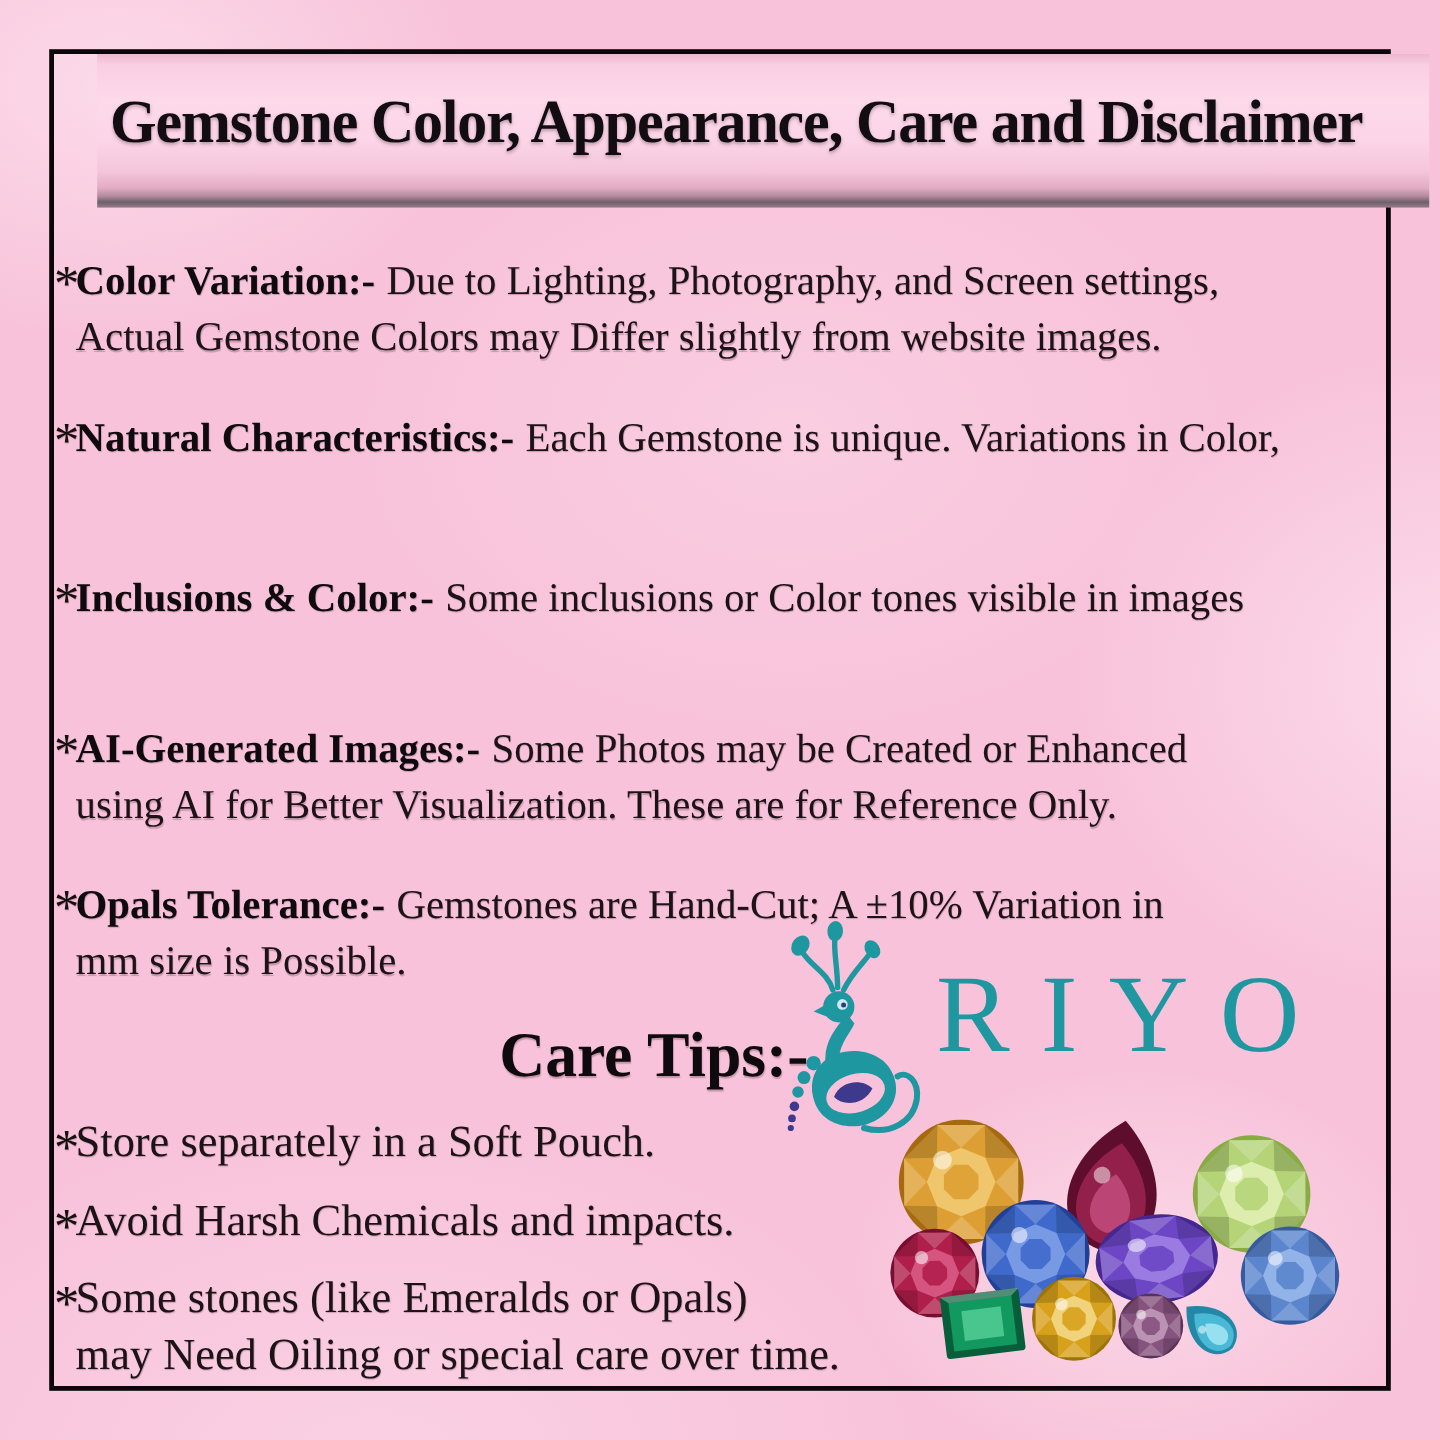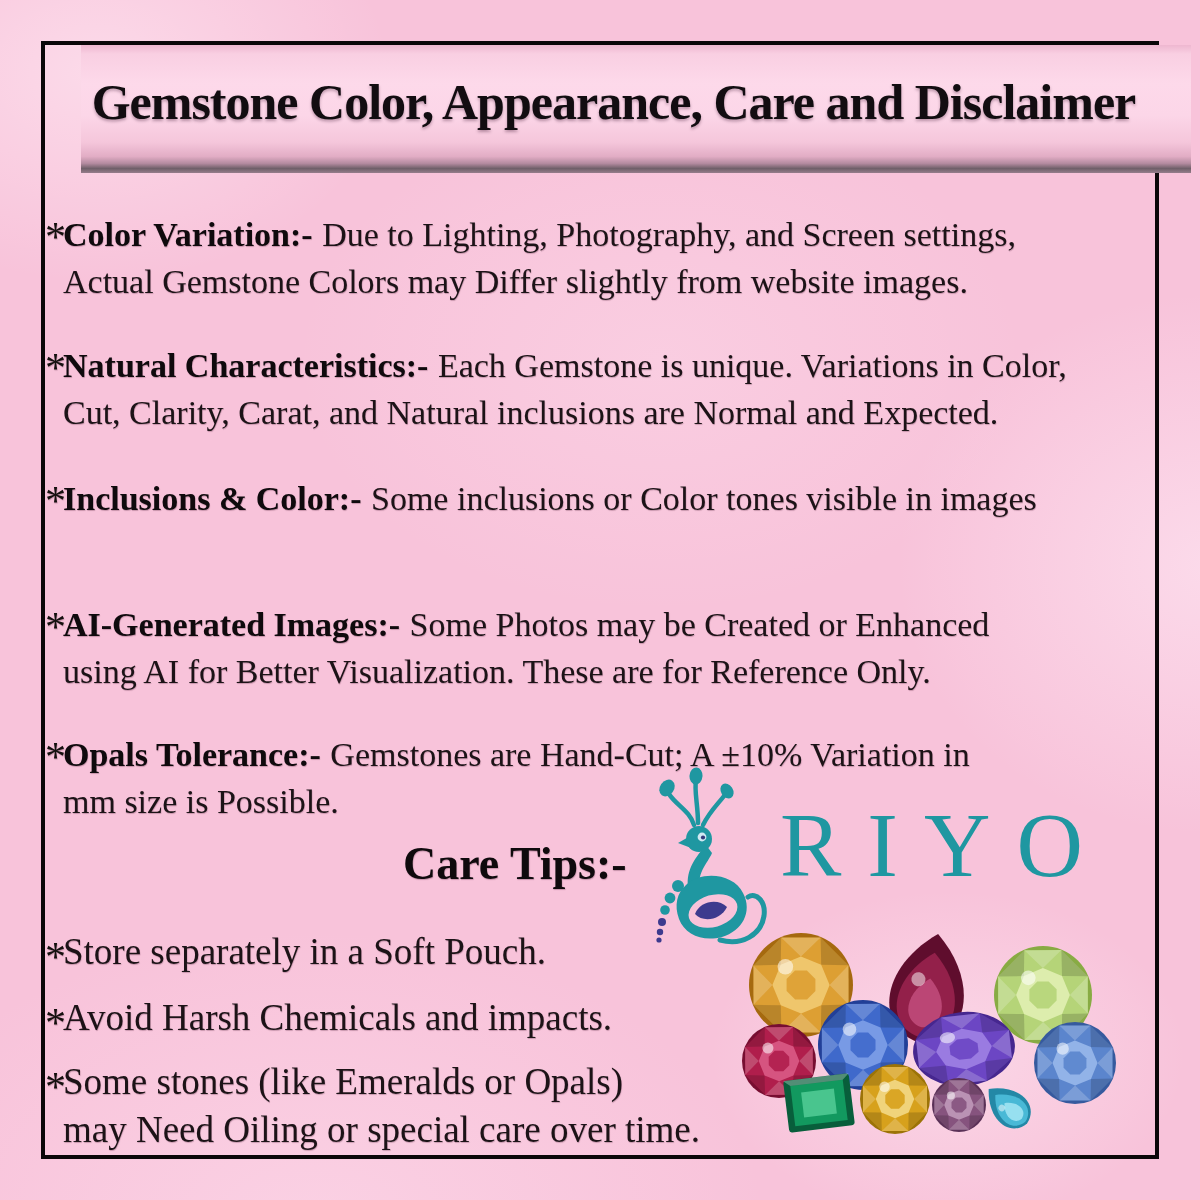--- a/index.html
+++ b/index.html
@@ -46,22 +46,22 @@
   .tip{font-size:37px;line-height:48px;}
   .star{
     position:absolute;left:0;top:5px;font-size:42px;line-height:1;
     font-family:"Liberation Serif", serif;color:#15100f;
   }
   .tip .star{top:8px;}
   .lbl{font-weight:700;margin-right:.28em;color:#0f0a0d;text-align:center;}
   .b1{top:166px;} .b2{top:297px;} .b3{top:430px;} .b4{top:556px;} .b5{top:686px;}
   .t1{top:883px;} .t2{top:949px;} .t3{top:1013px;}
   .caretips{
-    position:absolute;left:358px;top:792px;margin:0;
-    font-size:46px;font-weight:700;color:#0f0a0d;white-space:nowrap;
+    position:absolute;left:358px;top:792px;margin:13px;
+    font-size:53px;font-weight:700;color:#0f0a0d;white-space:nowrap;
     text-shadow:.5px 1.2px 1px rgba(80,30,55,.3);
   }
   .peacock{position:absolute;left:578px;top:722px;width:152px;height:190px;}
   .brand{
     position:absolute;left:735px;top:754px;
     font-size:92px;line-height:1;letter-spacing:26px;font-weight:400;
     color:var(--teal);white-space:nowrap;
   }
   .gems{position:absolute;left:686px;top:888px;width:424px;height:222px;}
 </style>
@@ -74,21 +74,20 @@
     <h1 class="title">Gemstone Color, Appearance, Care and Disclaimer</h1>
   </div>
 
   <div class="bullet b1">
     <span class="star">*</span><span class="lbl">Color Variation:-</span><span>Due to Lighting, Photography, and Screen settings,</span><br>
     <span>Actual Gemstone Colors may Differ slightly from website images.</span>
   </div>
 
   <div class="bullet b2">
     <span class="star">*</span><span class="lbl">Natural Characteristics:-</span><span>Each Gemstone is unique. Variations in Color,</span><br>
-    <span>Cut, Clarity, Carat, and Natural inclusions are Normal and Expected.</span>
   </div>
 
   <div class="bullet b3">
     <span class="star">*</span><span class="lbl">Inclusions &amp; Color:-</span><span>Some inclusions or Color tones visible in images</span><br>
   </div>
 
   <div class="bullet b4">
     <span class="star">*</span><span class="lbl">AI-Generated Images:-</span><span>Some Photos may be Created or Enhanced</span><br>
     <span>using AI for Better Visualization. These are for Reference Only.</span>
   </div>

